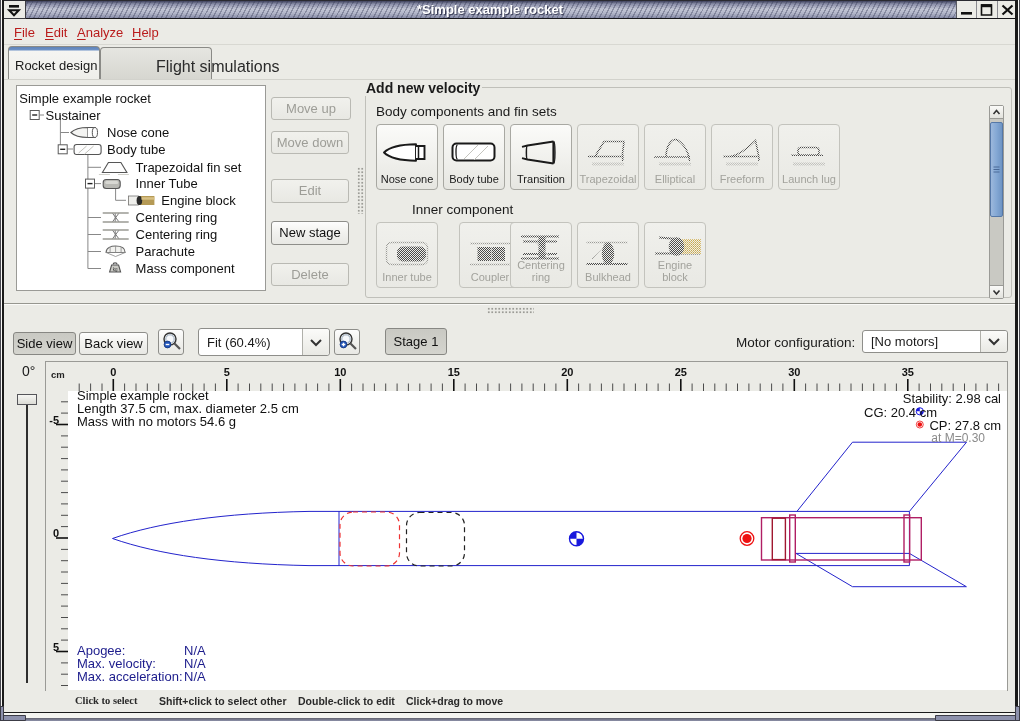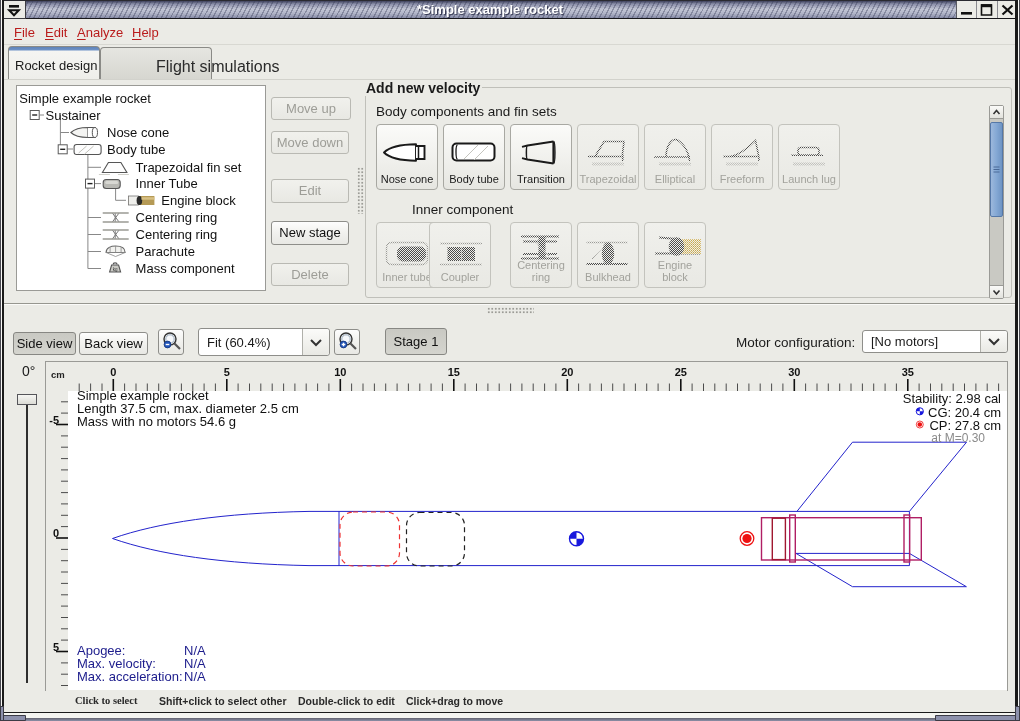--- a/index.html
+++ b/index.html
@@ -390,21 +390,21 @@
 <pattern id="dt" width="2" height="2" patternUnits="userSpaceOnUse">
             <rect width="1" height="1" fill="#c8a84e"></rect>
             <rect x="1" y="1" width="1" height="1" fill="#d8bc6e"></rect>
           </pattern>
 </defs>
         <rect x="9.5" y="16.5" width="41" height="22" rx="5" stroke="url(#d3)" stroke-width="1.4" fill="none"></rect>
         <rect x="20.5" y="21" width="28" height="14" rx="5" fill="url(#d5)" stroke="url(#d5)" stroke-width="1"></rect>
       </svg>
       <div class="lbl">Inner tube</div>
     </div>
-    <div class="cbtn disabled" style="left:429px; top:222px;text-decoration:underline;">
+    <div class="cbtn disabled" style="left:459px; top:222px;text-decoration:underline;">
       <svg width="60" height="44" viewBox="0 0 60 44" style="position:absolute;left:0;top:3px;">
         <defs>
 <pattern id="d5" width="2" height="2" patternUnits="userSpaceOnUse">
             <rect width="1" height="1" fill="#4a4a4a"></rect>
             <rect x="1" y="1" width="1" height="1" fill="#4a4a4a"></rect>
           </pattern>
 <pattern id="d3" width="2" height="2" patternUnits="userSpaceOnUse">
             <rect width="1" height="1" fill="#9a9a96"></rect>
             <rect x="1" y="1" width="1" height="1" fill="#9a9a96"></rect>
           </pattern>
@@ -703,21 +703,21 @@
 <path d="M851.8 20.3 L855.4 20.3 A3.6 3.6 0 0 1 851.8 23.9 Z" fill="#1818dd"></path>
 <circle cx="851.8" cy="33.5" r="3.5" fill="none" stroke="#ee1111" stroke-width="0.8"></circle>
 <circle cx="851.8" cy="33.5" r="2.3" fill="#ee1111"></circle>
 </g>
 </svg>
 
 <div class="ctext" style="left:77px; top:387.5px;">Simple example rocket</div>
 <div class="ctext" style="left:77px; top:400.5px;">Length 37.5 cm, max. diameter 2.5 cm</div>
 <div class="ctext" style="left:77px; top:414px;">Mass with no motors 54.6 g</div>
 <div class="ctext" style="left:800px; top:391px; width:201px; text-align:right;">Stability: 2.98 cal</div>
-<div class="ctext" style="left:800px; top:404.5px; width:201px; text-align:right;">CG: 20.4 cm</div>
+<div class="ctext" style="left:800px; top:404.5px; width:201px; text-align:center;">CG: 20.4 cm</div>
 <div class="ctext" style="left:800px; top:418px; width:201px; text-align:right;">CP: 27.8 cm</div>
 <div class="ctext" style="left:800px; top:431px; width:185px; text-align:right; color:#8a8a8a; font-size:12px;">at M=0.30</div>
 
 <div class="btext" style="left:77px; top:642.5px;">Apogee:</div>
 <div class="btext" style="left:184px; top:642.5px;">N/A</div>
 <div class="btext" style="left:77px; top:655.5px;">Max. velocity:</div>
 <div class="btext" style="left:184px; top:655.5px;">N/A</div>
 <div class="btext" style="left:77px; top:668.5px;">Max. acceleration:</div>
 <div class="btext" style="left:184px; top:668.5px;">N/A</div>
 

